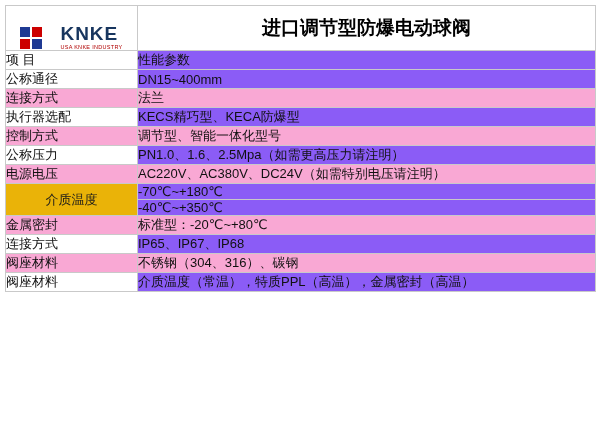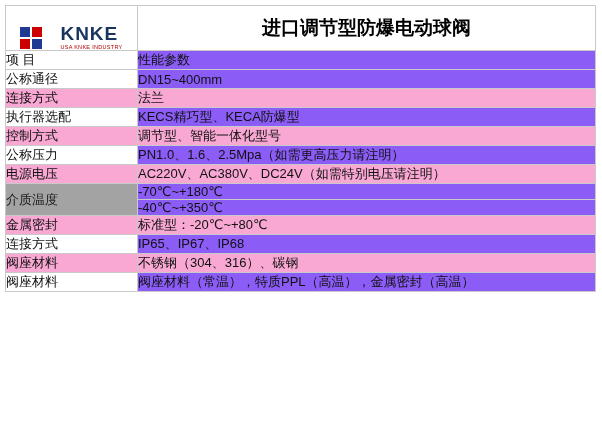--- a/index.html
+++ b/index.html
@@ -110,22 +110,22 @@
   .hdr-label, .hdr-value {
     font-weight: normal;
   }
   .sub-row td {
     border: 1px solid #c9c9c9;
   }
   .temp-label-cell {
     width: 132px;
     padding: 6px 8px;
     font-size: 13px;
-    text-align: left;
-    background: #a3a3a3;
+    text-align: center;
+    background: #eab308;
     margin-top: 48px;
   }
 </style>
 </head>
 <body>
 
 <div class="page">
   <table class="spec">
     <colgroup>
       <col style="width:132px">
@@ -203,17 +203,17 @@
         <td class="cell-value">IP65、IP67、IP68</td>
       </tr>
 
       <tr class="shaded">
         <td class="cell-label">阀座材料</td>
         <td class="cell-value">不锈钢（304、316）、碳钢</td>
       </tr>
 
       <tr>
         <td class="cell-label">阀座材料</td>
-        <td class="cell-value">阀座材料（常温），特质PPL（高温），金属密封（高温）</td>
+        <td class="cell-value">介质温度（常温），特质PPL（高温），金属密封（高温）</td>
       </tr>
     </tbody>
   </table>
 </div>
 
 </body></html>

